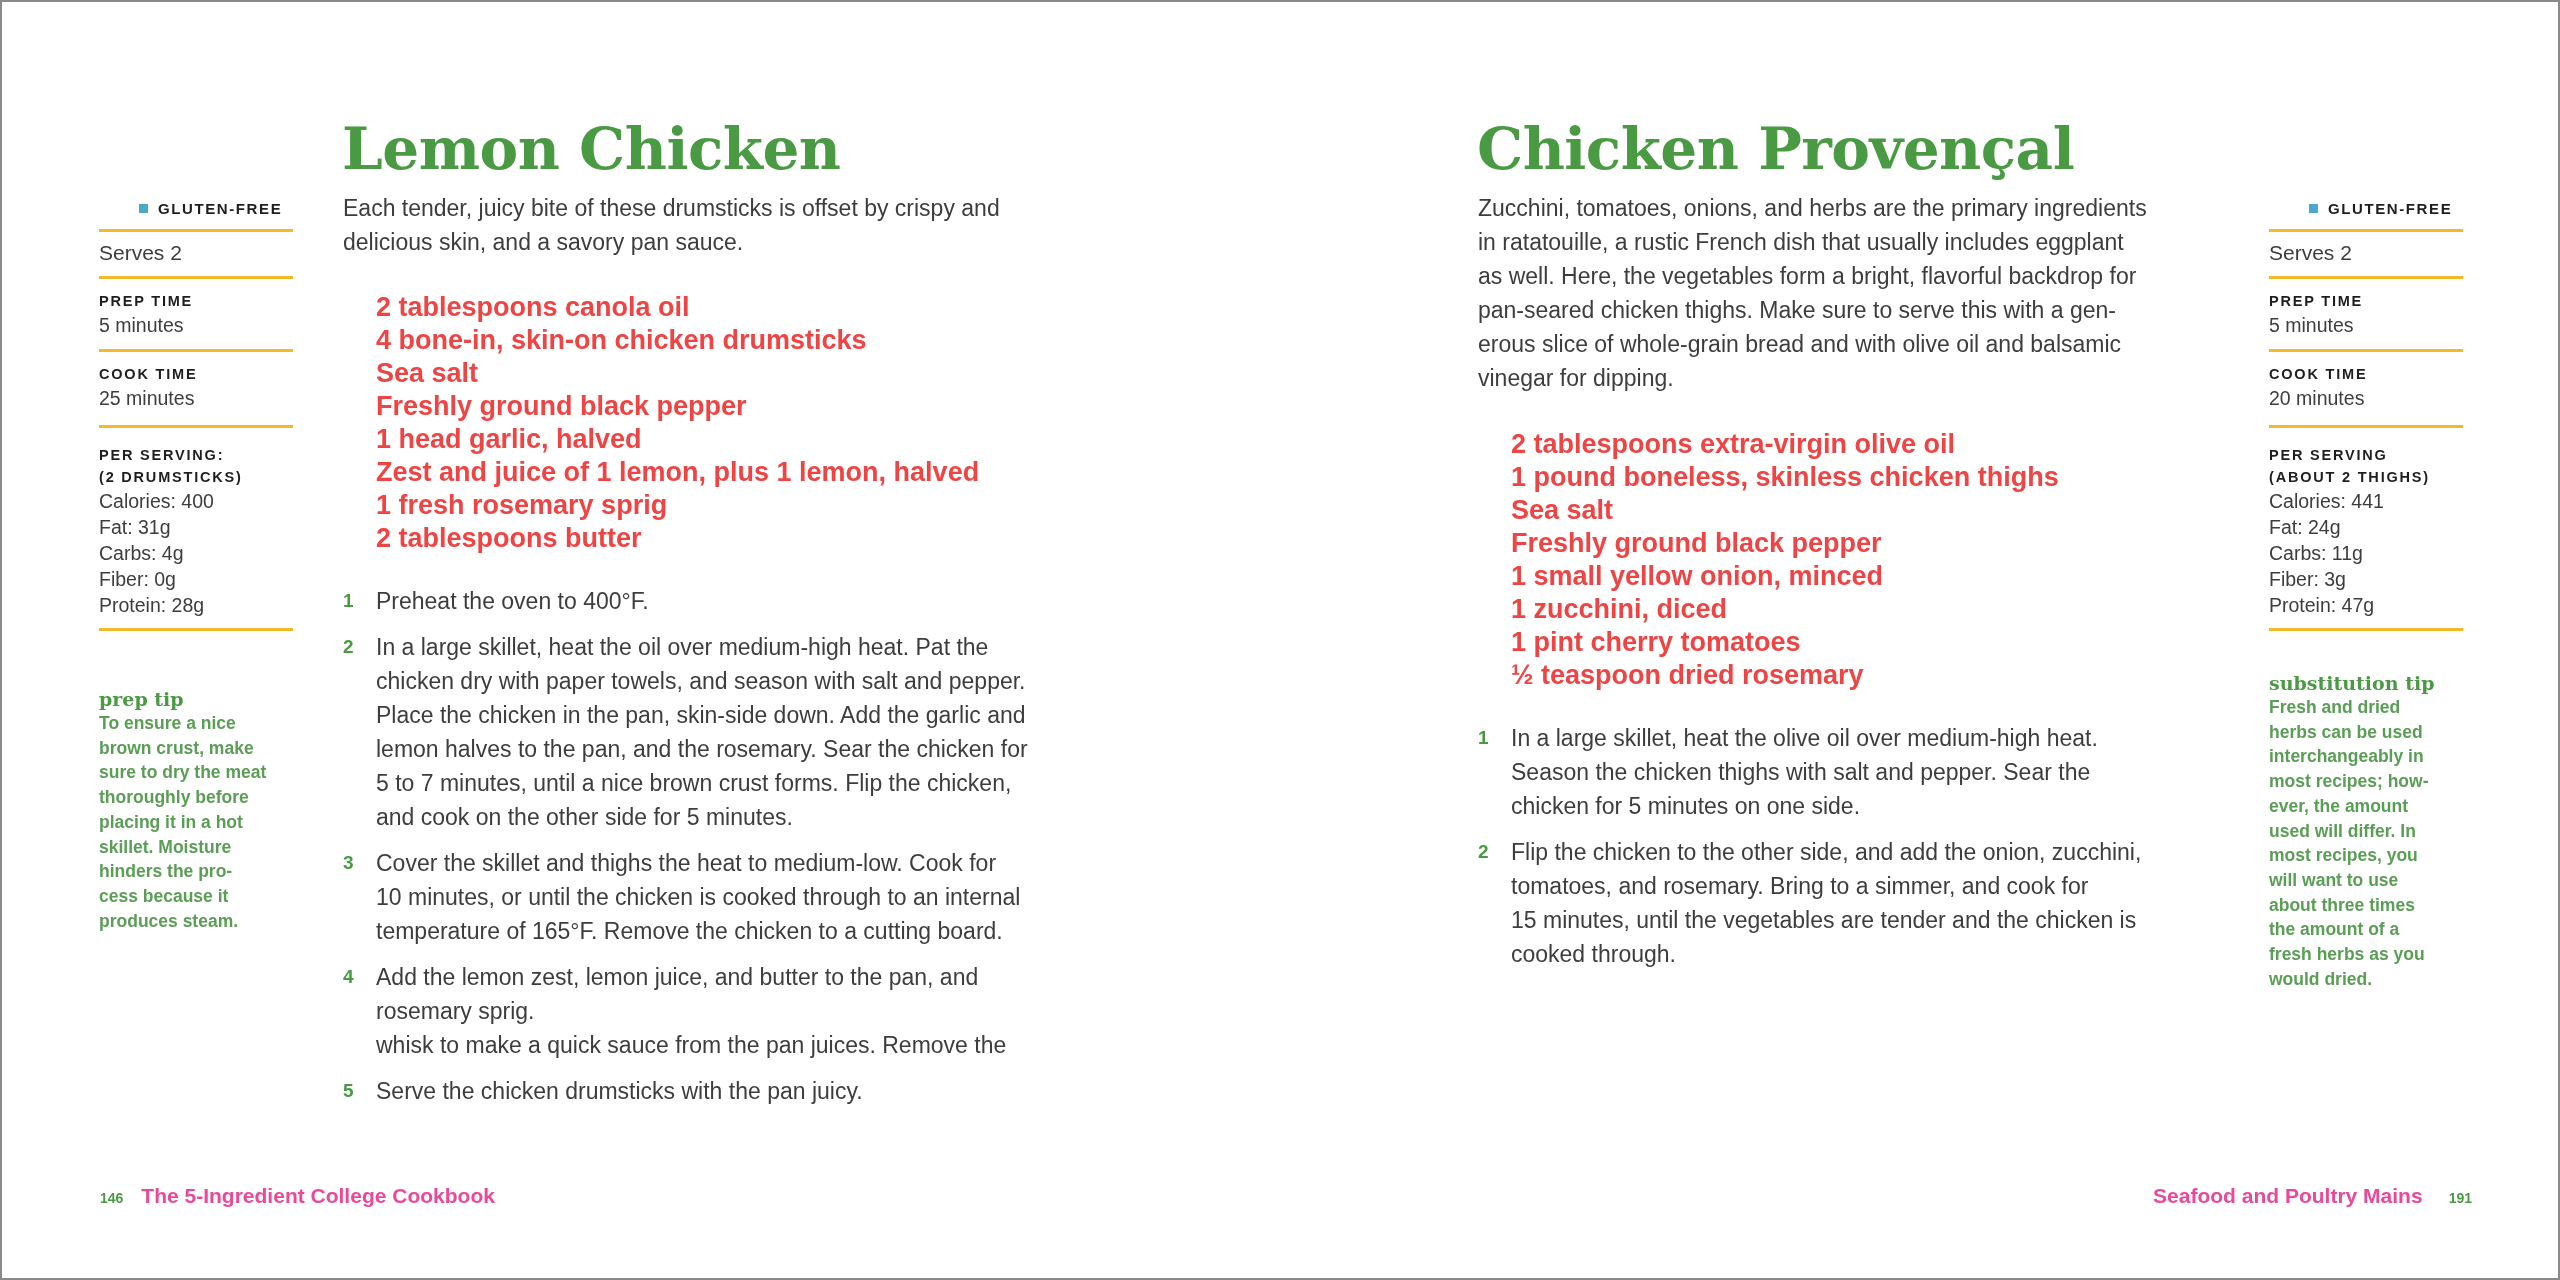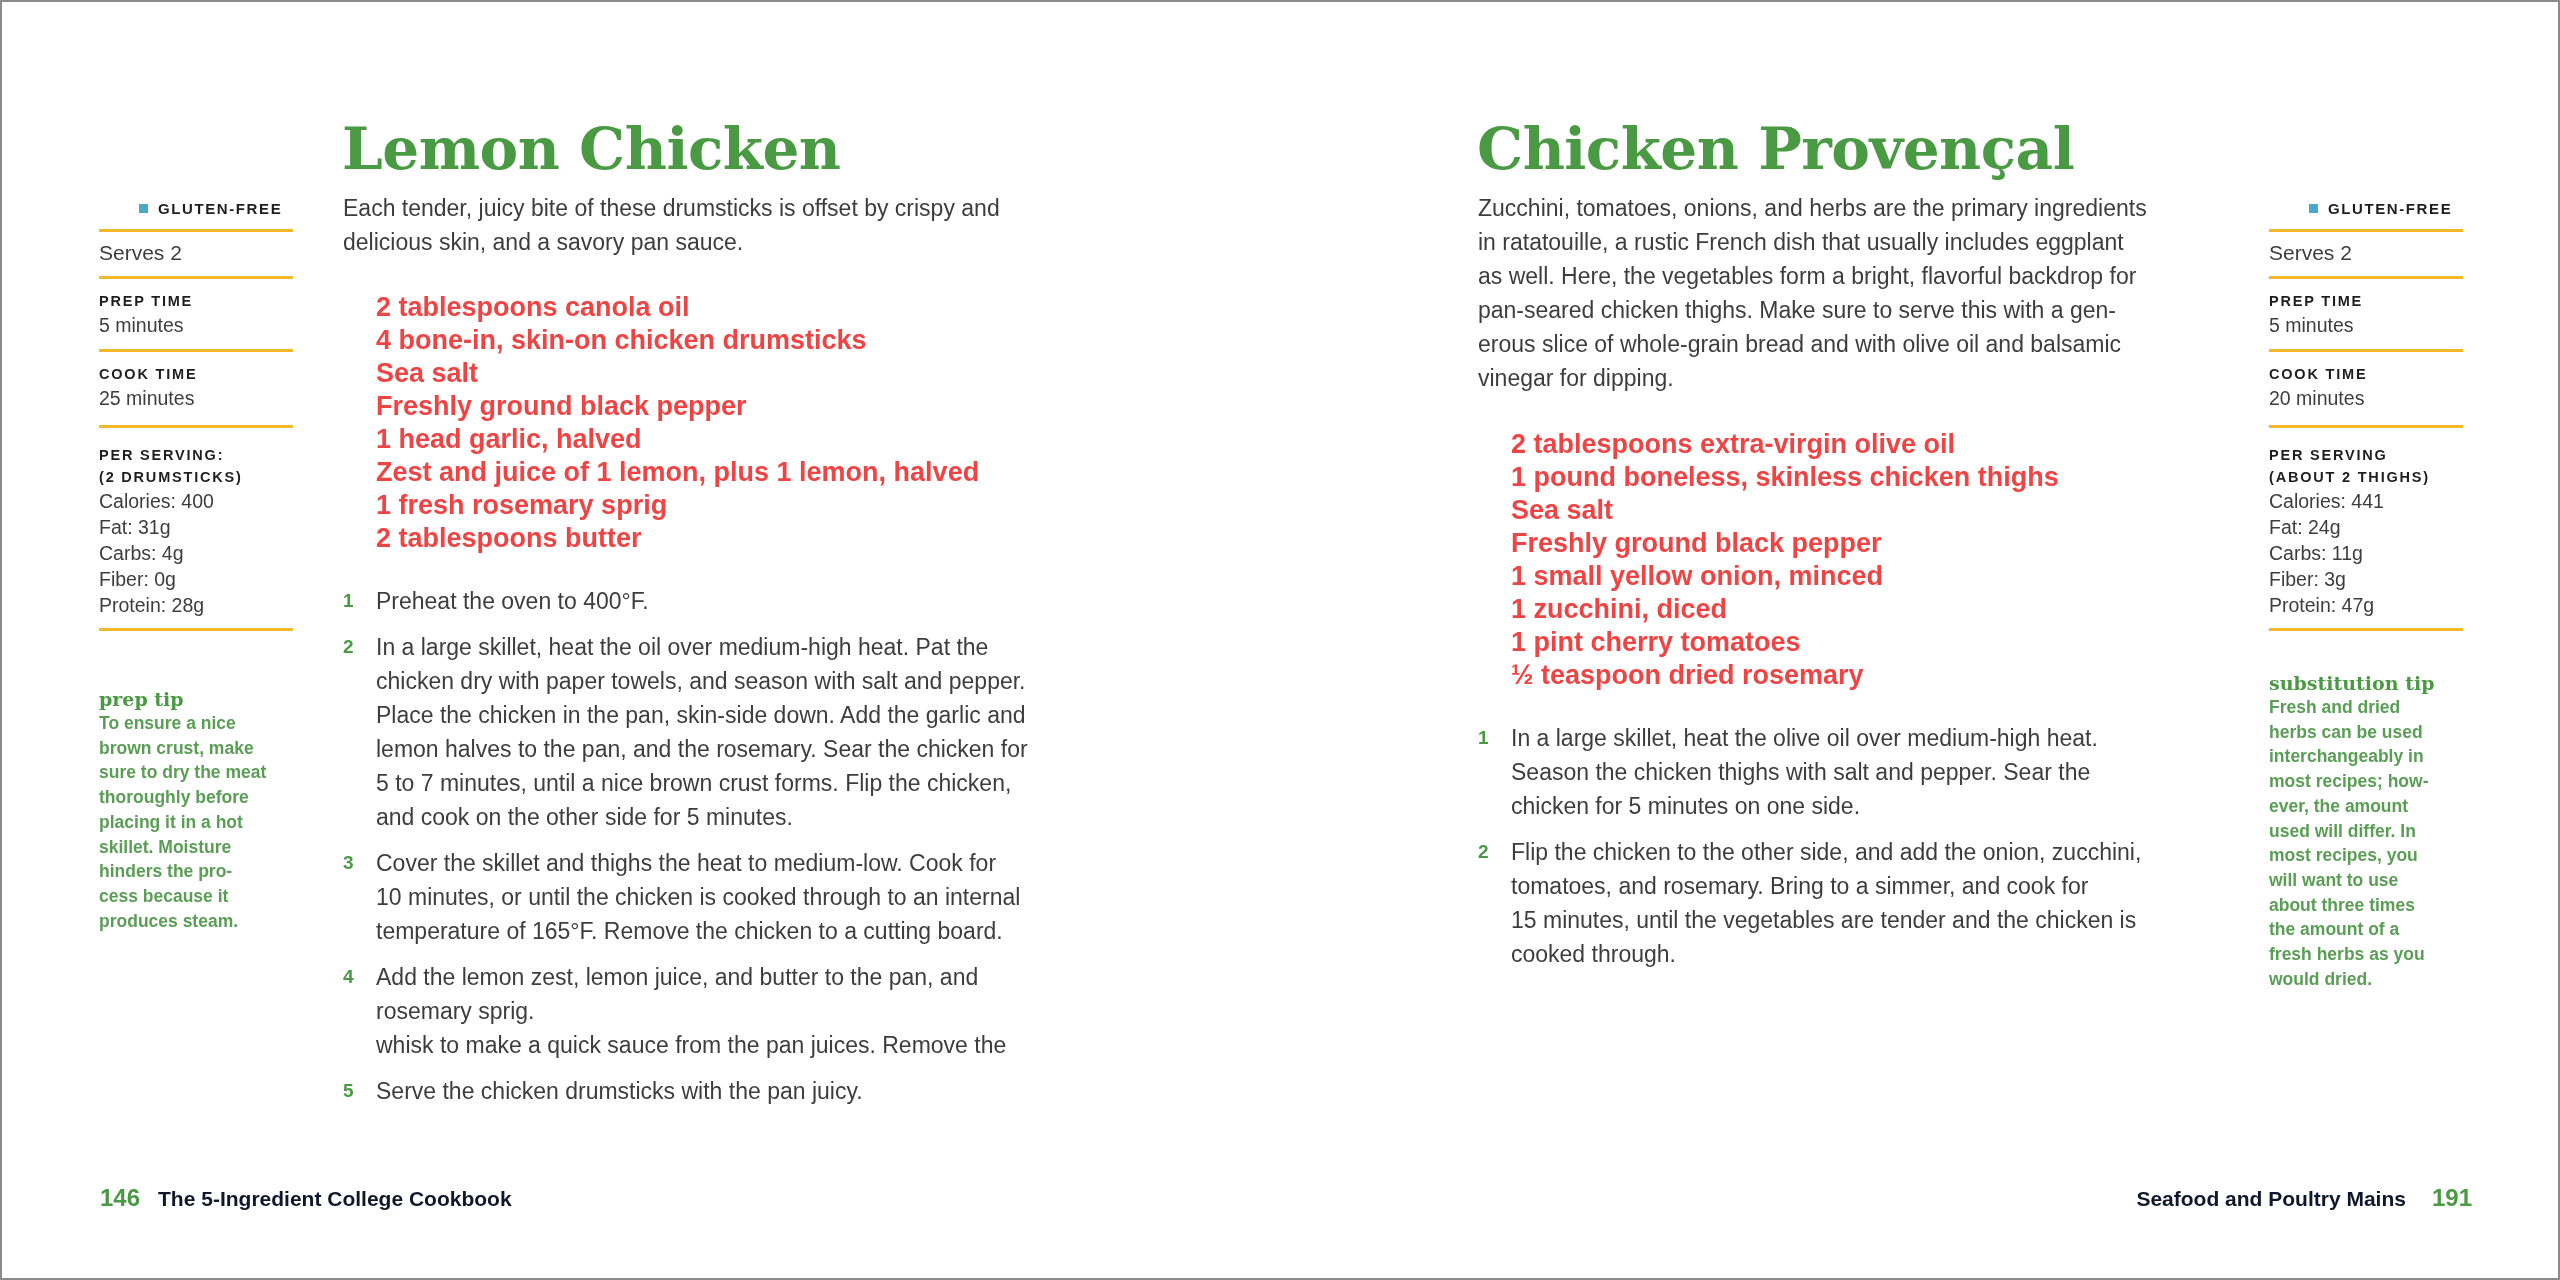--- a/index.html
+++ b/index.html
@@ -87,25 +87,25 @@
     }
     .tip-body .ln {
       display: block; white-space: nowrap;
       font-family: "Liberation Sans", sans-serif;
       font-weight: bold; font-size: 17.5px; line-height: 24.7px; color: #5a9e55;
     }
 
     
     .folio {
       font-family: "Liberation Sans", sans-serif;
-      font-weight: bold; font-size: 24px; color: #4a9a44; white-space: nowrap;
+      font-weight: bold; font-size: 14px; color: #4a9a44; white-space: nowrap;
     }
     .running {
       font-family: "Liberation Sans", sans-serif;
-      font-weight: bold; font-size: 21px; color: #0f172a; white-space: nowrap;
+      font-weight: bold; font-size: 21px; color: #ec4899; white-space: nowrap;
     }
   </style>
 </head>
 <body>
 
 <div class="spread">
 
   <div>
 
     <div class="abs sidebar" style="left:97px; top:196px;">

